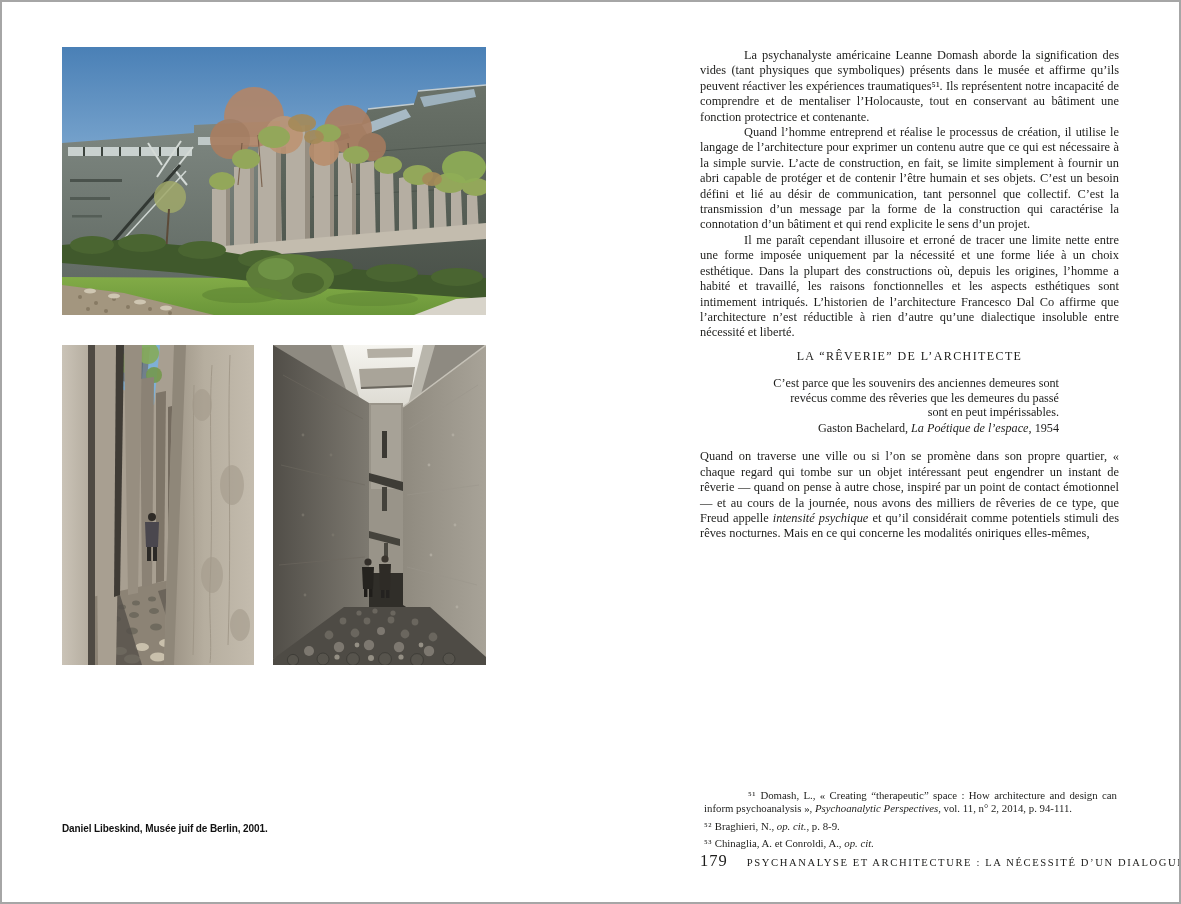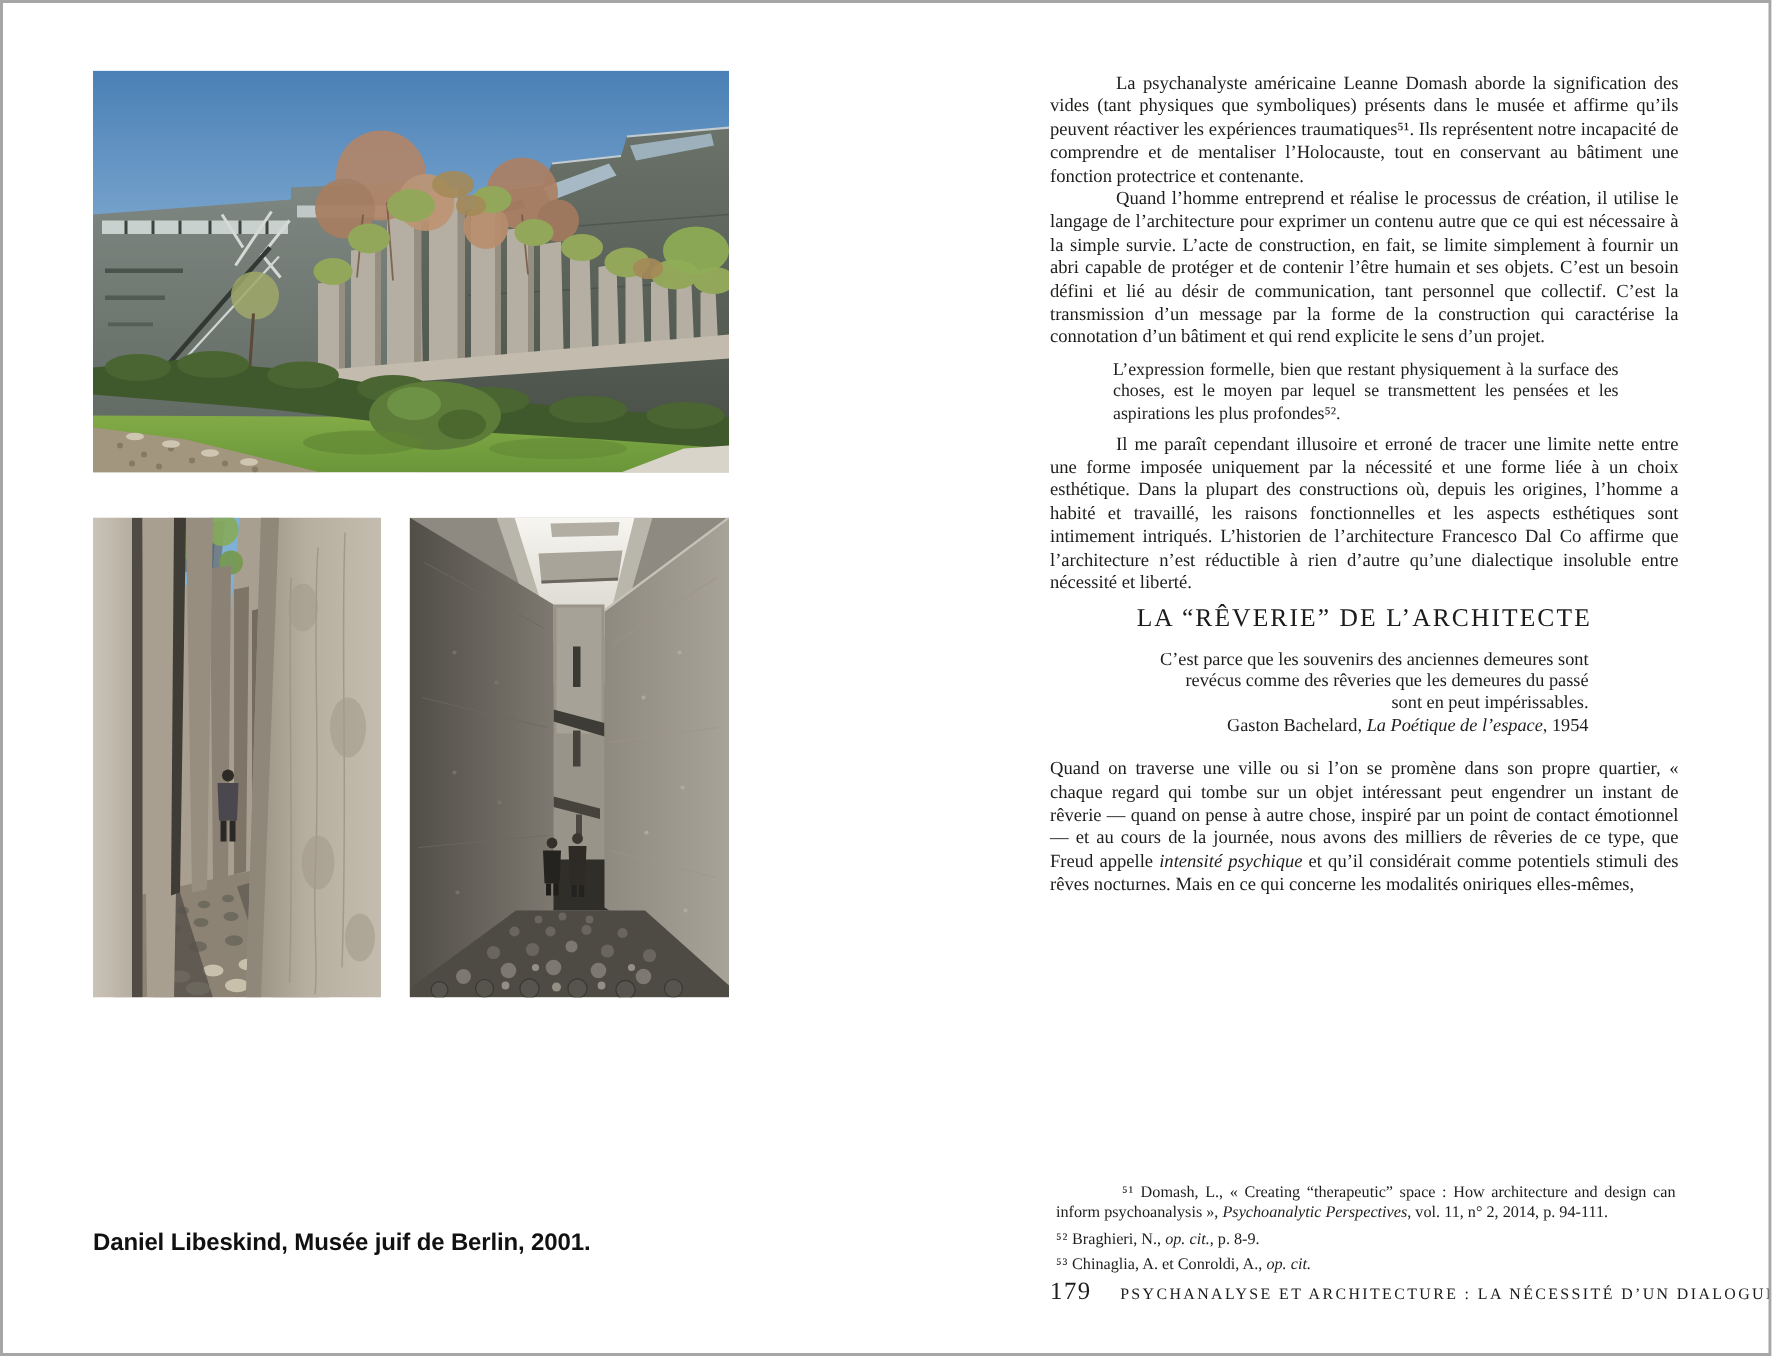--- a/index.html
+++ b/index.html
@@ -10,34 +10,34 @@
   }
   
   .photo{position:absolute; margin:0; padding:0; overflow:hidden;}
   .photo svg{display:block;}
   .photo-top{left:60px; top:45px; width:424px; height:268px;}
   .photo-bl{left:60px; top:343px; width:192px; height:320px;}
   .photo-br{left:271px; top:343px; width:213px; height:320px;}
   .caption{
     position:absolute; left:60px; top:821px; width:380px;
     font-family:"Liberation Sans","DejaVu Sans",sans-serif;
-    font-weight:bold; font-size:16px; line-height:12px; color:#111; letter-spacing:-0.1px;
+    font-weight:bold; font-size:10px; line-height:12px; color:#111; letter-spacing:-0.1px;
   }
   
   .right-col{position:absolute; left:698px; top:46px; width:419px;}
   .body{
     margin:0; font-size:12.4px; line-height:15.4px; text-align:justify;
     text-justify:inter-word;
   }
   .indent{text-indent:44px;}
   .blockquote{
     margin:6px 40px 6px 42px; font-size:11.9px; line-height:14.6px; text-align:justify;
   }
   .heading{
-    margin:4px 0 0 0; font-weight:normal; font-size:17px; line-height:22px;
+    margin:4px 0 0 0; font-weight:normal; font-size:12px; line-height:22px;
     text-align:center; letter-spacing:1.4px; color:#1b1b19;
   }
   .epigraph{margin:9px 60px 0 0; text-align:right; font-size:12.2px; line-height:14.8px;}
   .ep-attrib{margin-top:0.5px;}
   .p-after-epigraph{margin-top:14px;}
   .footnotes{position:absolute; left:698px; top:783px; width:421px;}
   .footnote{
     margin:4px; font-size:10.8px; line-height:13.3px; text-align:justify;
   }
   .fn-indent{text-indent:44px;}
@@ -411,21 +411,20 @@
         <rect x="113" y="245" width="3.4" height="8" fill="#242220"></rect>
       </g>
     </svg>
   </figure>
 
   <div class="caption">Daniel Libeskind, Musée juif de Berlin, 2001.</div>
 
   <div class="right-col">
     <p class="body indent">La psychanalyste américaine Leanne Domash aborde la signification des vides (tant physiques que symboliques) présents dans le musée et affirme qu’ils peuvent réactiver les expériences traumatiques⁵¹. Ils représentent notre incapacité de comprendre et de mentaliser l’Holocauste, tout en conservant au bâtiment une fonction protectrice et contenante.</p>
     <p class="body indent">Quand l’homme entreprend et réalise le processus de création, il utilise le langage de l’architecture pour exprimer un contenu autre que ce qui est nécessaire à la simple survie. L’acte de construction, en fait, se limite simplement à fournir un abri capable de protéger et de contenir l’être humain et ses objets. C’est un besoin défini et lié au désir de communication, tant personnel que collectif. C’est la transmission d’un message par la forme de la construction qui caractérise la connotation d’un bâtiment et qui rend explicite le sens d’un projet.</p>
-    <div class="blockquote">L’expression formelle, bien que restant physiquement à la surface des choses, est le moyen par lequel se transmettent les pensées et les aspirations les plus profondes⁵².</div>
     <p class="body indent">Il me paraît cependant illusoire et erroné de tracer une limite nette entre une forme imposée uniquement par la nécessité et une forme liée à un choix esthétique. Dans la plupart des constructions où, depuis les origines, l’homme a habité et travaillé, les raisons fonctionnelles et les aspects esthétiques sont intimement intriqués. L’historien de l’architecture Francesco Dal Co affirme que l’architecture n’est réductible à rien d’autre qu’une dialectique insoluble entre nécessité et liberté.</p>
     <h2 class="heading">LA “RÊVERIE” DE L’ARCHITECTE</h2>
     <div class="epigraph">
       <div class="ep-line">C’est parce que les souvenirs des anciennes demeures sont</div>
       <div class="ep-line">revécus comme des rêveries que les demeures du passé</div>
       <div class="ep-line">sont en peut impérissables.</div>
       <div class="ep-attrib"><span>Gaston Bachelard, </span><em>La Poétique de l’espace</em><span>, 1954</span></div>
     </div>
     <p class="body p-after-epigraph"><span>Quand on traverse une ville ou si l’on se promène dans son propre quartier, « chaque regard qui tombe sur un objet intéressant peut engendrer un instant de rêverie — quand on pense à autre chose, inspiré par un point de contact émotionnel — et au cours de la journée, nous avons des milliers de rêveries de ce type, que Freud appelle </span><em>intensité psychique</em><span> et qu’il considérait comme potentiels stimuli des rêves nocturnes. Mais en ce qui concerne les modalités oniriques elles-mêmes,</span></p>
   </div>

